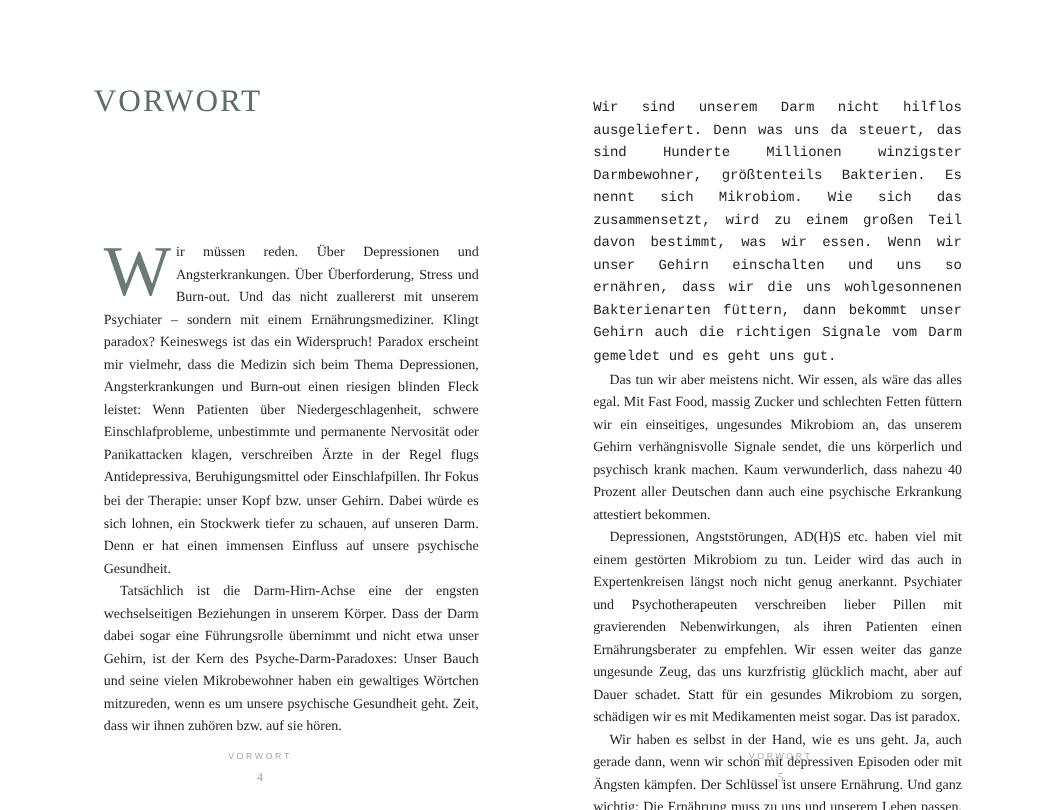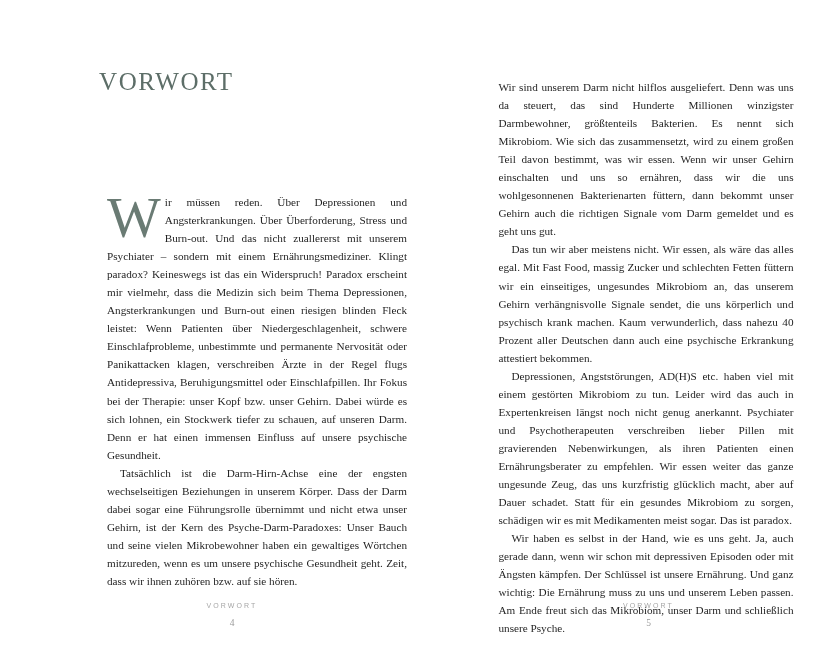--- a/index.html
+++ b/index.html
@@ -22,21 +22,20 @@
     display: flex;
     background: #ffffff;
   }
 
   .page {
     position: relative;
     width: 416.5px;
     height: 648px;
     box-sizing: border-box;
     background: #ffffff;
-    margin-left: 24px;
   }
 
   
   .page-left .content {
     position: absolute;
     left: 83px;
     top: 0;
     width: 300px;
   }
   .page-right .content {
@@ -69,20 +68,21 @@
     hyphens: manual;
     color: #1f1f1f;
   }
 
   .para {
     margin: 0;
     text-indent: 13px;
   }
   .para.first {
     text-indent: 0;
+    font-family: Liberation Mono, monospace;
   }
 
   
   .dropcap-para {
     margin: 0;
     text-indent: 0;
   }
   .dropcap {
     float: left;
     color: #6a7b74;

